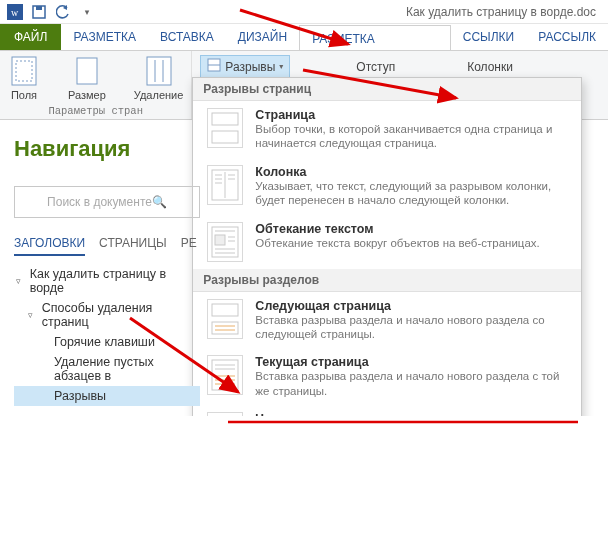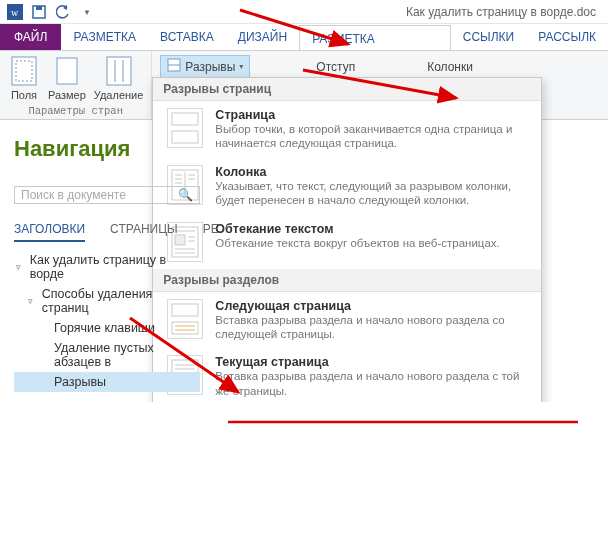--- a/index.html
+++ b/index.html
@@ -3,35 +3,35 @@
 <meta charset="utf-8">
 <style>
   * { box-sizing: border-box; }
   body { margin:0; font-family: "Segoe UI", Tahoma, sans-serif; font-size:12px; color:#444; background:#fff; width:608px; }
   .titlebar { height:24px; background:#fff; border-bottom:1px solid #e5e5e5; display:flex; align-items:center; }
   .qat { display:flex; align-items:center; gap:2px; padding:0 4px; }
   .qat-icon { width:22px; height:22px; display:flex; align-items:center; justify-content:center; }
   .doc-title { margin-left:auto; padding-right:12px; color:#666; font-size:12px; white-space:nowrap; }
   .ribbon-tabs { display:flex; height:26px; background:#fff; align-items:flex-end; }
   .rtab { padding:0 12px; height:26px; line-height:26px; font-size:12px; color:#2A579A; }
-  .rtab.file { background:#701a75; color:#fff; padding:0 14px; }
+  .rtab.file { background:#4d7c0f; color:#fff; padding:0 14px; }
   .rtab.active { border:1px solid #d0d0d0; border-bottom:1px solid #fff; background:#fff; color:#2A579A; position:relative; top:1px; }
   .ribbon-body { background:#f5f6f7; border-top:1px solid #d0d0d0; border-bottom:1px solid #d0d0d0; display:flex; position:relative; }
   .group { border-right:1px solid #e0e0e0; padding:4px 8px 2px 8px; text-align:center; }
-  .group-row { display:flex; gap:8px; justify-content:center; }
+  .group-row { display:flex; gap:28px; justify-content:center; }
   .big-btn { display:flex; flex-direction:column; align-items:center; gap:2px; font-size:11px; color:#444; }
   .rib-ico { width:32px; height:32px; display:flex; align-items:center; justify-content:center; }
   .group-label { font-size:10.5px; color:#777; margin-top:4px;font-family:Liberation Mono, monospace; }
   .small-control { display:flex; align-items:center; gap:4px; padding:2px 6px; font-size:12px; color:#444; }
   .small-control.selected { background:#cde6f7; border:1px solid #9bc8e8; }
   .dropdown-caret { font-size:8px; color:#666; }
   .left-pane { padding:10px 14px; width:214px; }
   .nav-title { font-size:22px; color:#4d7c0f; margin:6px 0 24px 0; font-weight:bold; }
-  .search { width:100%; height:18px; border:1px solid #c8c8c8; padding:2px 6px; font-size:12px; color:#888; display:flex; align-items:center; justify-content:space-between; }
-  .nav-tabs { display:flex; gap:25px; margin:18px 0 8px 0; font-size:12px; }
+  .search { width:100%; height:32px; border:1px solid #c8c8c8; padding:2px 6px; font-size:12px; color:#888; display:flex; align-items:center; justify-content:center; }
+  .nav-tabs { display:flex; gap:14px; margin:18px 0 8px 0; font-size:12px; }
   .nav-tab { color:#666; padding-bottom:4px; }
   .nav-tab.active { color:#2A579A; border-bottom:2px solid #2A579A; }
   .tree { font-size:12.5px; color:#333; }
   .tree-row { padding:3px 2px; display:flex; align-items:center; gap:4px; }
   .tree-row.indent1 { padding-left:14px; }
   .tree-row.indent2 { padding-left:40px; }
   .tree-row.sel { background:#cde6f7; }
   .caret { font-size:9px; color:#666; width:10px; display:inline-block; }
   .gallery { position:absolute; left:216px; top:0; width:390px; background:#fff; border:1px solid #c8c8c8; box-shadow:2px 4px 10px rgba(0,0,0,.2); }
   .gallery-head { background:#f2f2f2; border-bottom:1px solid #e0e0e0; font-size:12px; font-weight:bold; color:#666; padding:4px 10px; }

